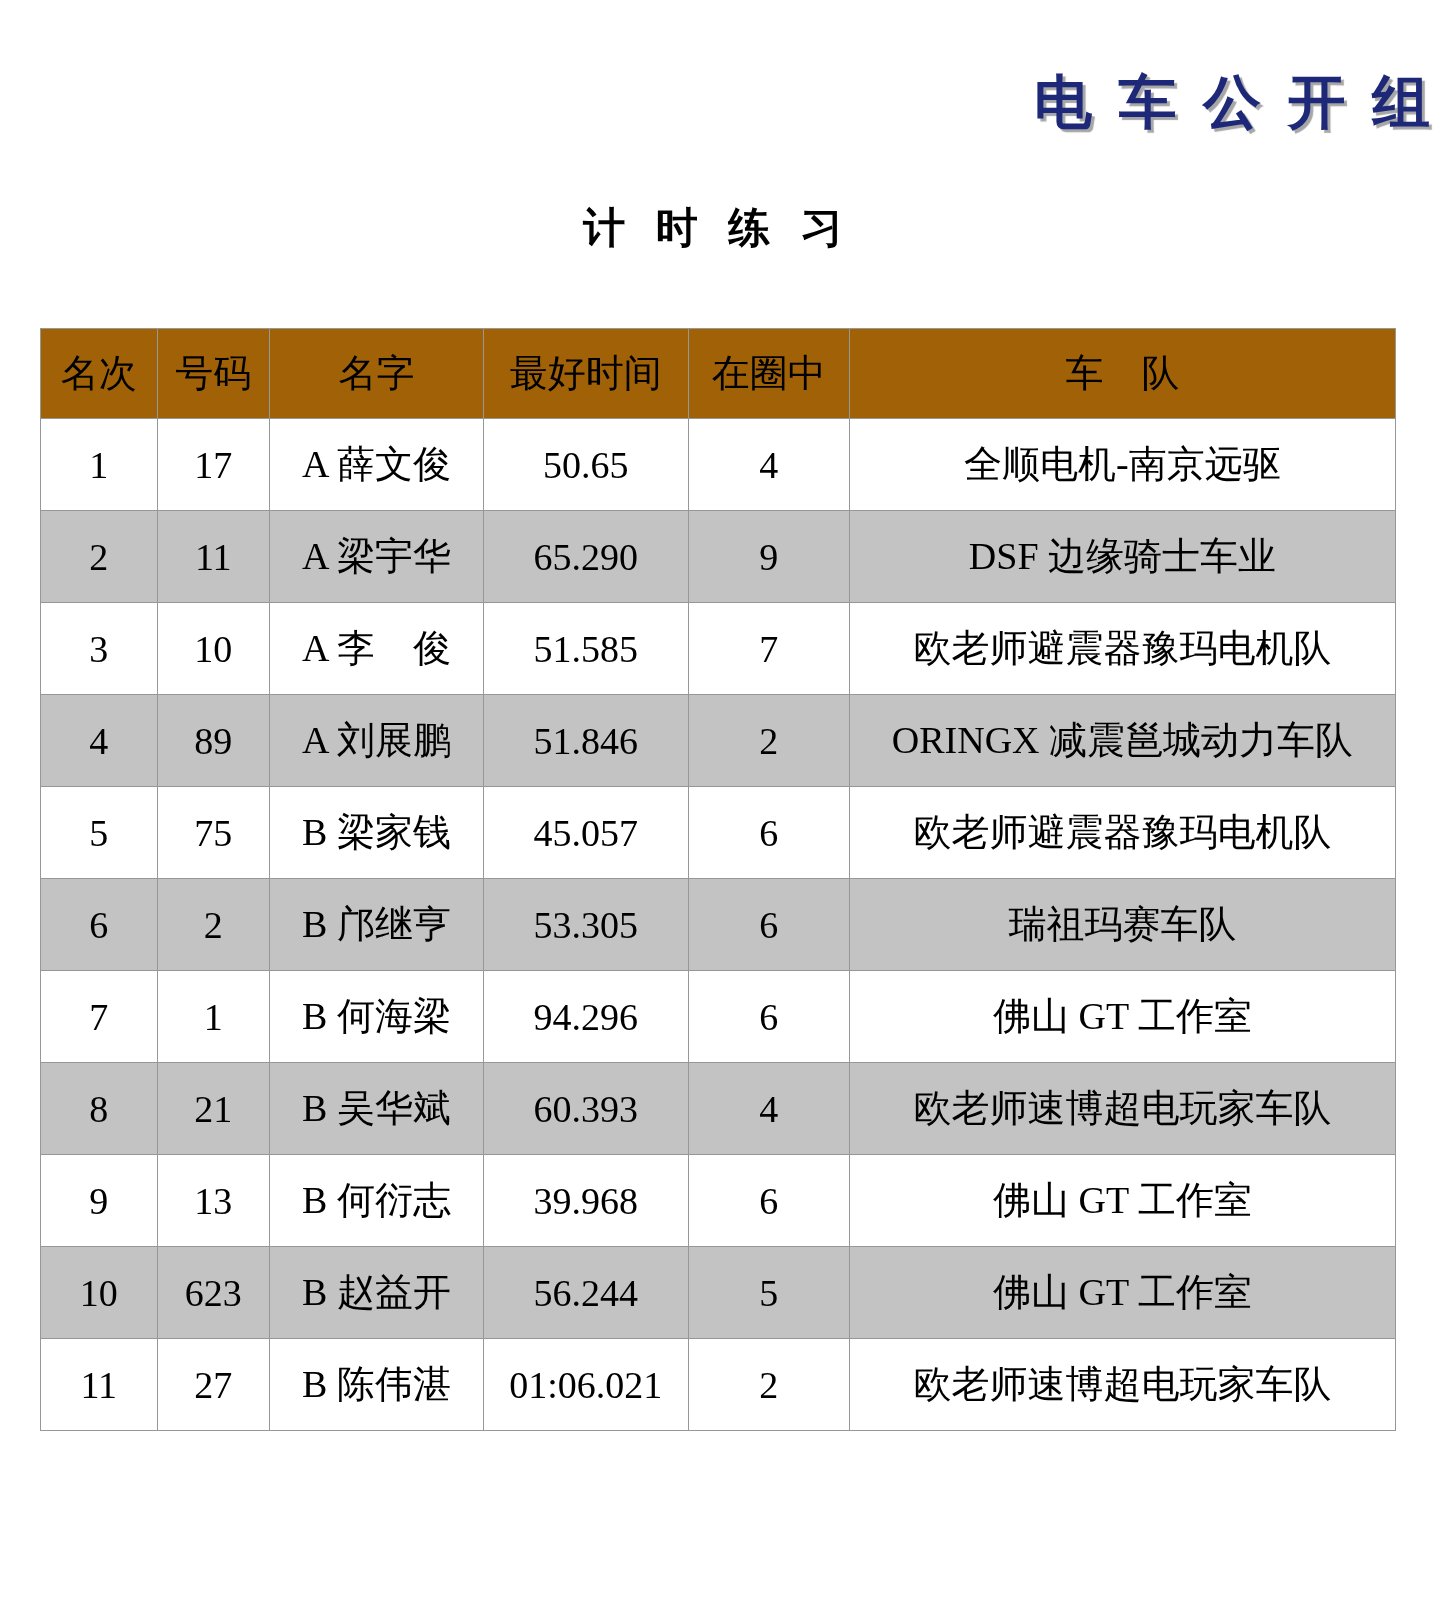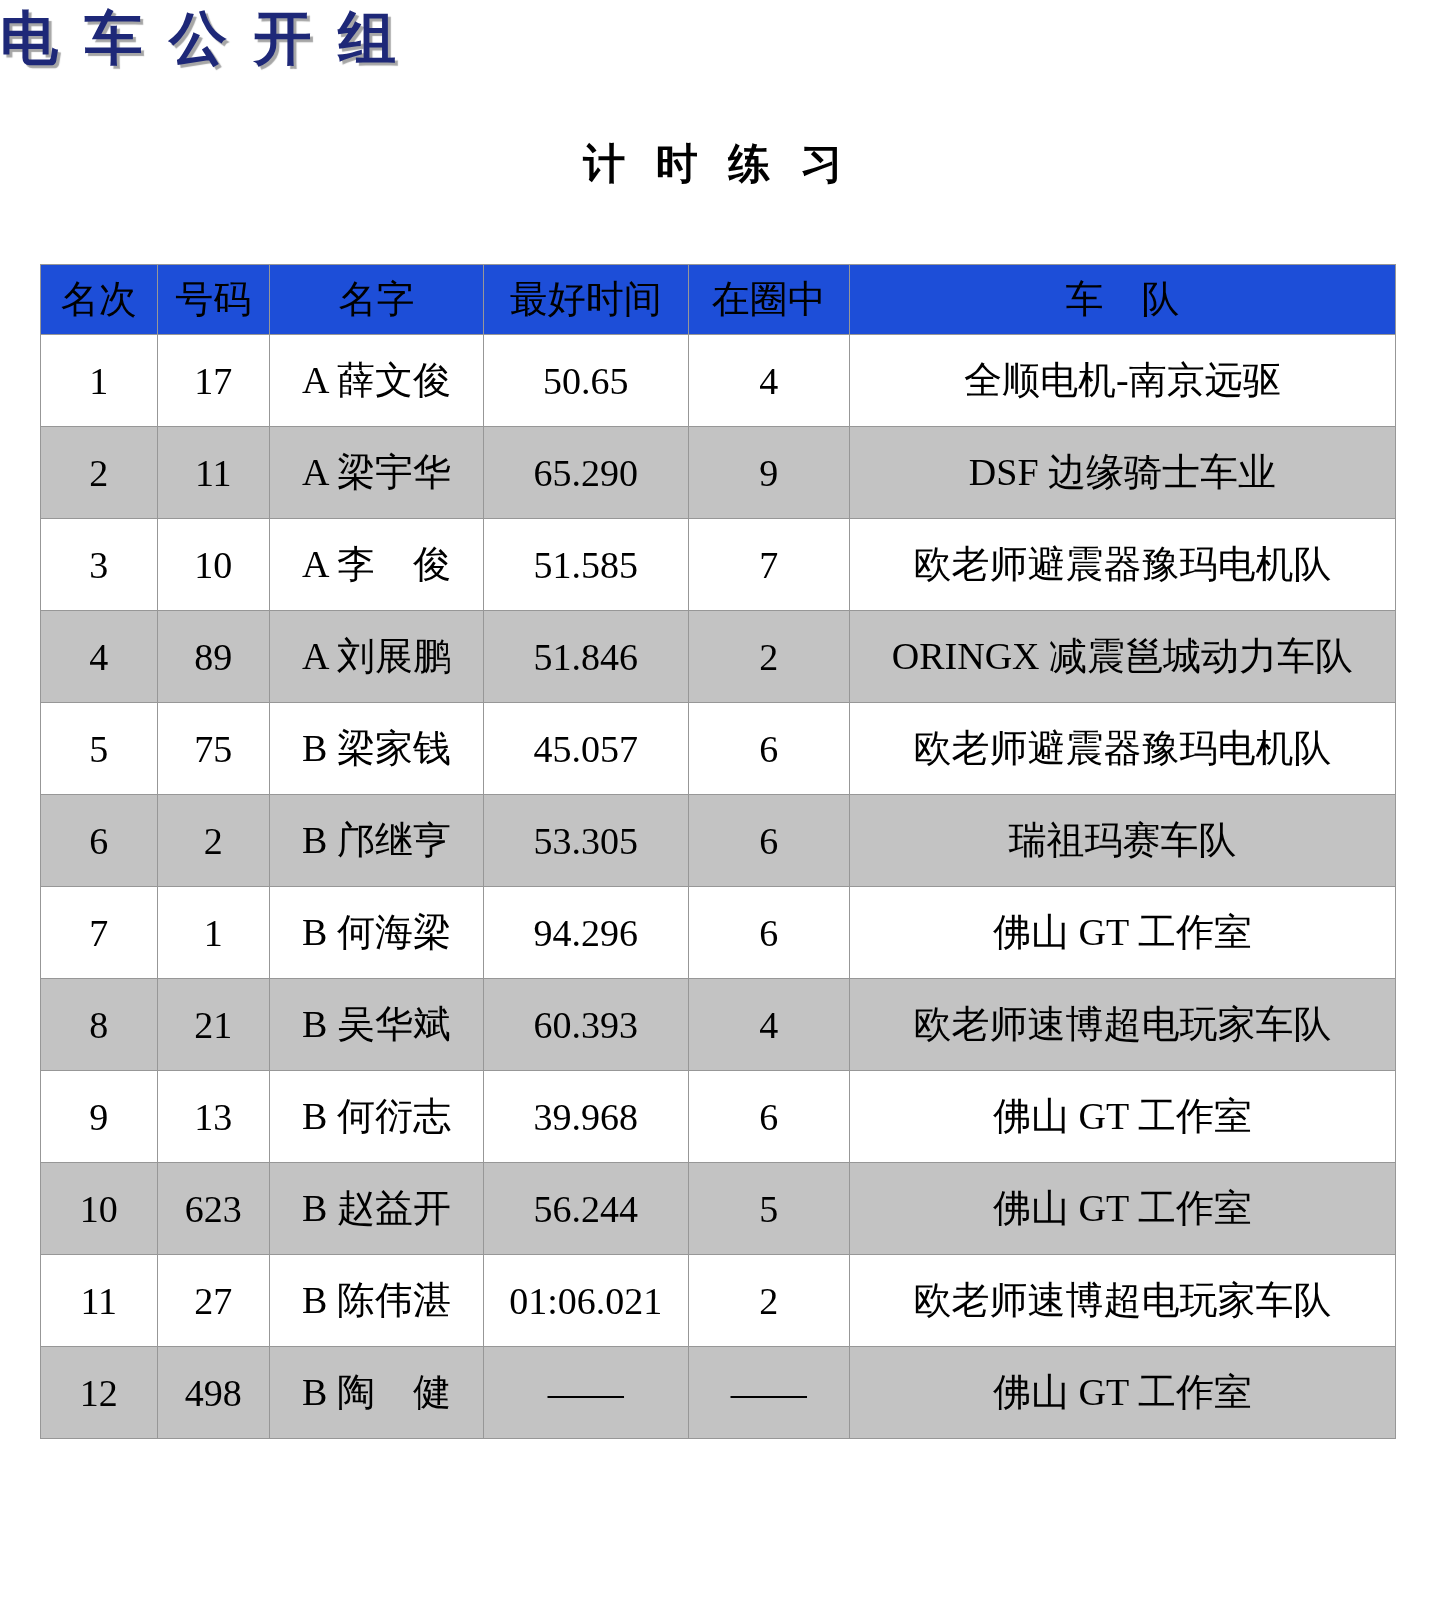--- a/index.html
+++ b/index.html
@@ -5,21 +5,22 @@
   * { margin: 0; padding: 0; box-sizing: border-box; }
   html, body {
     width: 1436px;
     background: #ffffff;
     font-family: "Liberation Serif", "DejaVu Serif", serif;
     color: #000000;
   }
   body { height: 1600px; overflow: hidden; }
 
   .page-title {
-    text-align: left;
+    margin-top: 64px;
+    text-align: right;
     font-size: 58px;
     font-weight: bold;
     color: #1e2878;
     letter-spacing: 6px;
     text-shadow: 3px 3px 1px #a6a6a6;
     white-space: pre;
   }
 
   .page-subtitle {
     margin-top: 58px;
@@ -42,22 +43,22 @@
     border: 1px solid #979797;
     text-align: center;
     vertical-align: middle;
     font-size: 38px;
     font-weight: normal;
     padding: 0;
     white-space: pre;
     overflow: hidden;
   }
   .results thead th {
-    height: 70px;
-    background: #1d4ed8;
+    height: 90px;
+    background: #a16207;
   }
   .results tbody td { height: 92px; background: #ffffff; }
   .results tbody tr:nth-child(even) td { background: #c3c3c3; }
 </style>
 </head>
 <body>
 
 <div class="page-title">电 车 公 开 组</div>
 
 <div class="page-subtitle">计 时 练 习</div>
@@ -163,22 +164,14 @@
         <td>佛山 GT 工作室</td>
       </tr>
       <tr>
         <td>11</td>
         <td>27</td>
         <td>B 陈伟湛</td>
         <td>01:06.021</td>
         <td>2</td>
         <td>欧老师速博超电玩家车队</td>
       </tr>
-      <tr>
-        <td>12</td>
-        <td>498</td>
-        <td>B 陶　健</td>
-        <td>——</td>
-        <td>——</td>
-        <td>佛山 GT 工作室</td>
-      </tr>
     </tbody>
 </table>
 
 </body></html>

